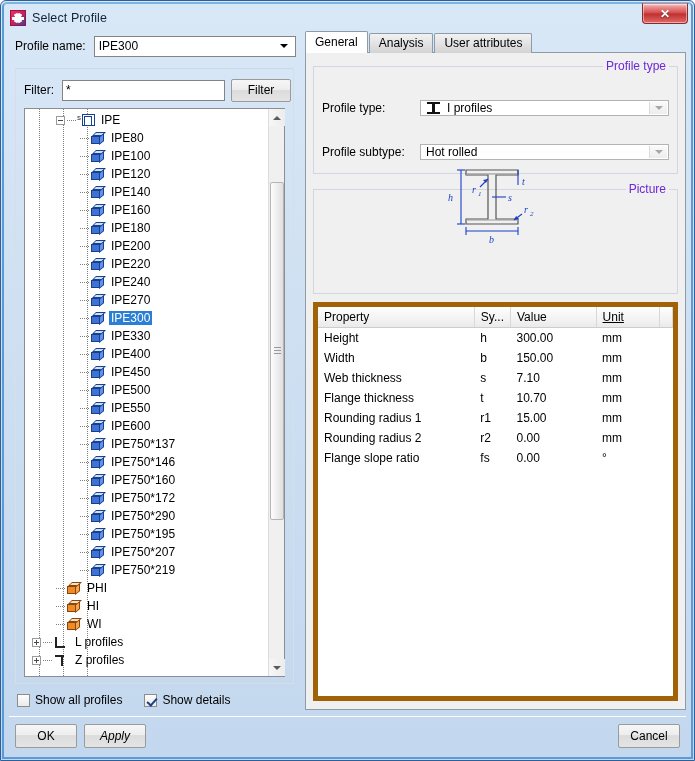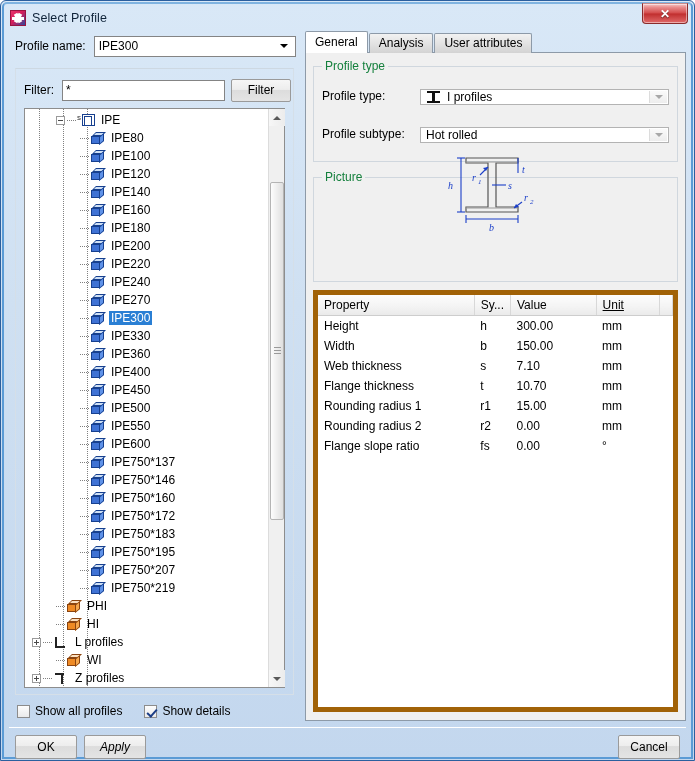--- a/index.html
+++ b/index.html
@@ -444,27 +444,28 @@
   }
 
   fieldset.gb {
     border: 1px solid #d0d7de;
     margin: 0 0 8px 0;
     padding: 4px 8px 8px 8px;
   }
   fieldset.gb legend {
     font-size: 12px;
     padding: 0 3px;
-    color: #15803d;
+    color: #6d28d9;
+    text-align: right;
   }
   .field-row {
     display: flex;
-    align-items: flex-start;
+    align-items: center;
     height: 26px;
-    margin-top: 12px;
+    margin-top: 18px;
   }
   .field-label {
     width: 98px;
     flex: 0 0 98px;
     font-size: 12px;
   }
   .combo-flat {
     flex: 1 1 auto;
     height: 16px;
     background: #fff;
@@ -734,30 +735,20 @@
                   <span class="label">IPE330</span>
                 </div>
                 <div class="tnode">
                   <span style="flex: 0 0 auto; width: 55px; height: 1px;"></span>
                   <span class="dots"></span>
                   <span class="boxicon">
                     <span class="top"></span>
                     <span class="side"></span>
                     <span class="front"></span>
                   </span>
-                  <span class="label">IPE360</span>
-                </div>
-                <div class="tnode">
-                  <span style="flex: 0 0 auto; width: 55px; height: 1px;"></span>
-                  <span class="dots"></span>
-                  <span class="boxicon">
-                    <span class="top"></span>
-                    <span class="side"></span>
-                    <span class="front"></span>
-                  </span>
                   <span class="label">IPE400</span>
                 </div>
                 <div class="tnode">
                   <span style="flex: 0 0 auto; width: 55px; height: 1px;"></span>
                   <span class="dots"></span>
                   <span class="boxicon">
                     <span class="top"></span>
                     <span class="side"></span>
                     <span class="front"></span>
                   </span>
@@ -834,21 +825,21 @@
                   <span class="label">IPE750*172</span>
                 </div>
                 <div class="tnode">
                   <span style="flex: 0 0 auto; width: 55px; height: 1px;"></span>
                   <span class="dots"></span>
                   <span class="boxicon">
                     <span class="top"></span>
                     <span class="side"></span>
                     <span class="front"></span>
                   </span>
-                  <span class="label">IPE750*183</span>
+                  <span class="label">IPE750*290</span>
                 </div>
                 <div class="tnode">
                   <span style="flex: 0 0 auto; width: 55px; height: 1px;"></span>
                   <span class="dots"></span>
                   <span class="boxicon">
                     <span class="top"></span>
                     <span class="side"></span>
                     <span class="front"></span>
                   </span>
                   <span class="label">IPE750*195</span>
@@ -885,40 +876,40 @@
                 </div>
                 <div class="tnode">
                   <span style="flex: 0 0 auto; width: 31px; height: 1px;"></span>
                   <span class="dots"></span>
                   <span class="boxicon orange">
                     <span class="top"></span>
                     <span class="side"></span>
                     <span class="front"></span>
                   </span>
                   <span class="label">HI</span>
+                </div>
+                <div class="tnode">
+                  <span style="flex: 0 0 auto; width: 31px; height: 1px;"></span>
+                  <span class="dots"></span>
+                  <span class="boxicon orange">
+                    <span class="top"></span>
+                    <span class="side"></span>
+                    <span class="front"></span>
+                  </span>
+                  <span class="label">WI</span>
                 </div>
                 <div class="tnode">
                   <span style="flex: 0 0 auto; width: 7px; height: 1px;"></span>
                   <span class="expander plus"></span>
                   <span class="dots"></span>
                   <span class="angleicon l">
                     <i class="v"></i>
                     <i class="h"></i>
                   </span>
                   <span class="label">L profiles</span>
-                </div>
-                <div class="tnode">
-                  <span style="flex: 0 0 auto; width: 31px; height: 1px;"></span>
-                  <span class="dots"></span>
-                  <span class="boxicon orange">
-                    <span class="top"></span>
-                    <span class="side"></span>
-                    <span class="front"></span>
-                  </span>
-                  <span class="label">WI</span>
                 </div>
                 <div class="tnode">
                   <span style="flex: 0 0 auto; width: 7px; height: 1px;"></span>
                   <span class="expander plus"></span>
                   <span class="dots"></span>
                   <span class="angleicon z">
                     <i class="v"></i>
                     <i class="h"></i>
                   </span>
                   <span class="label">Z profiles</span>

